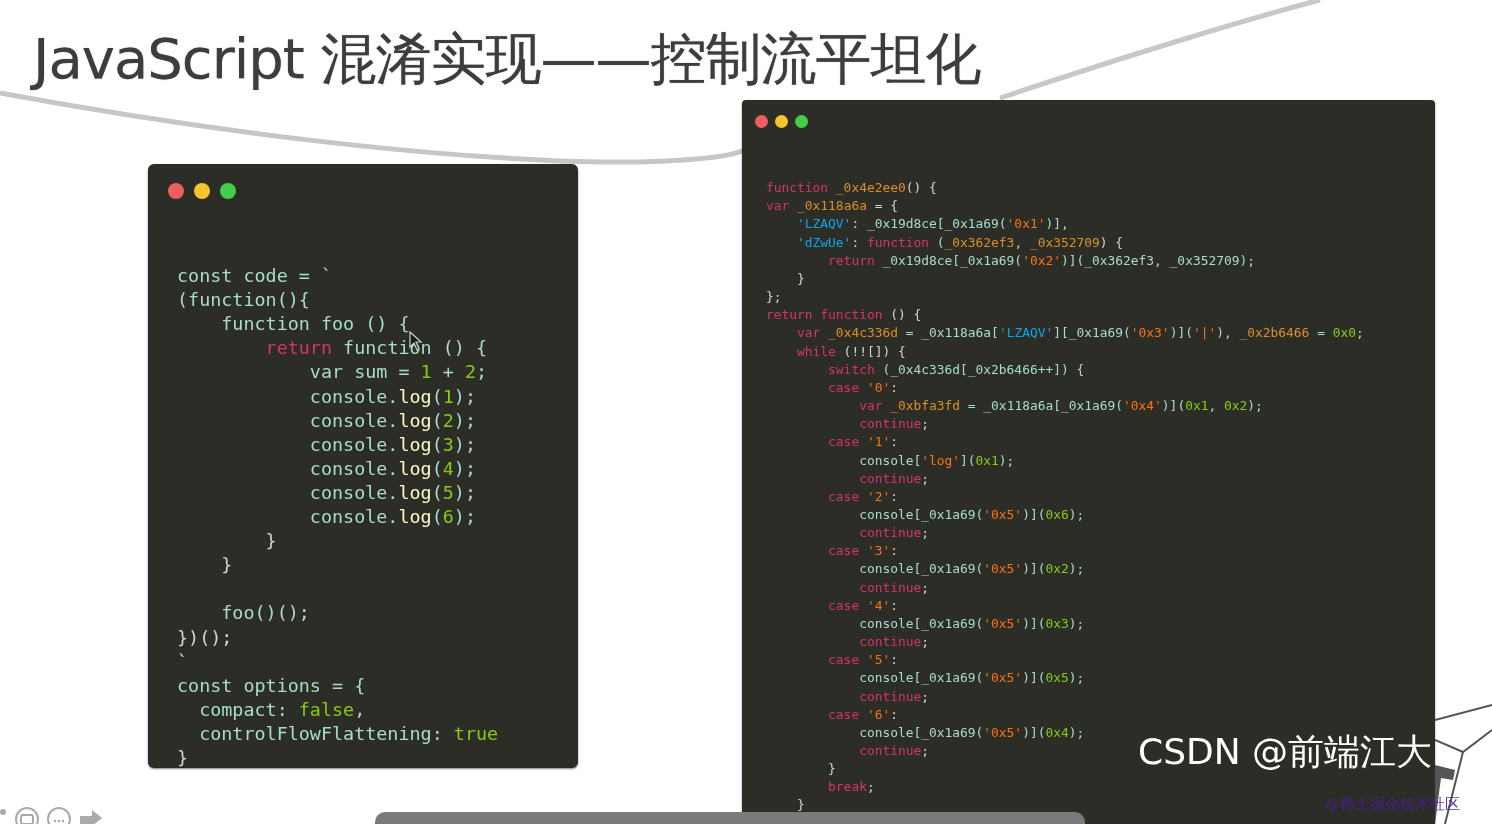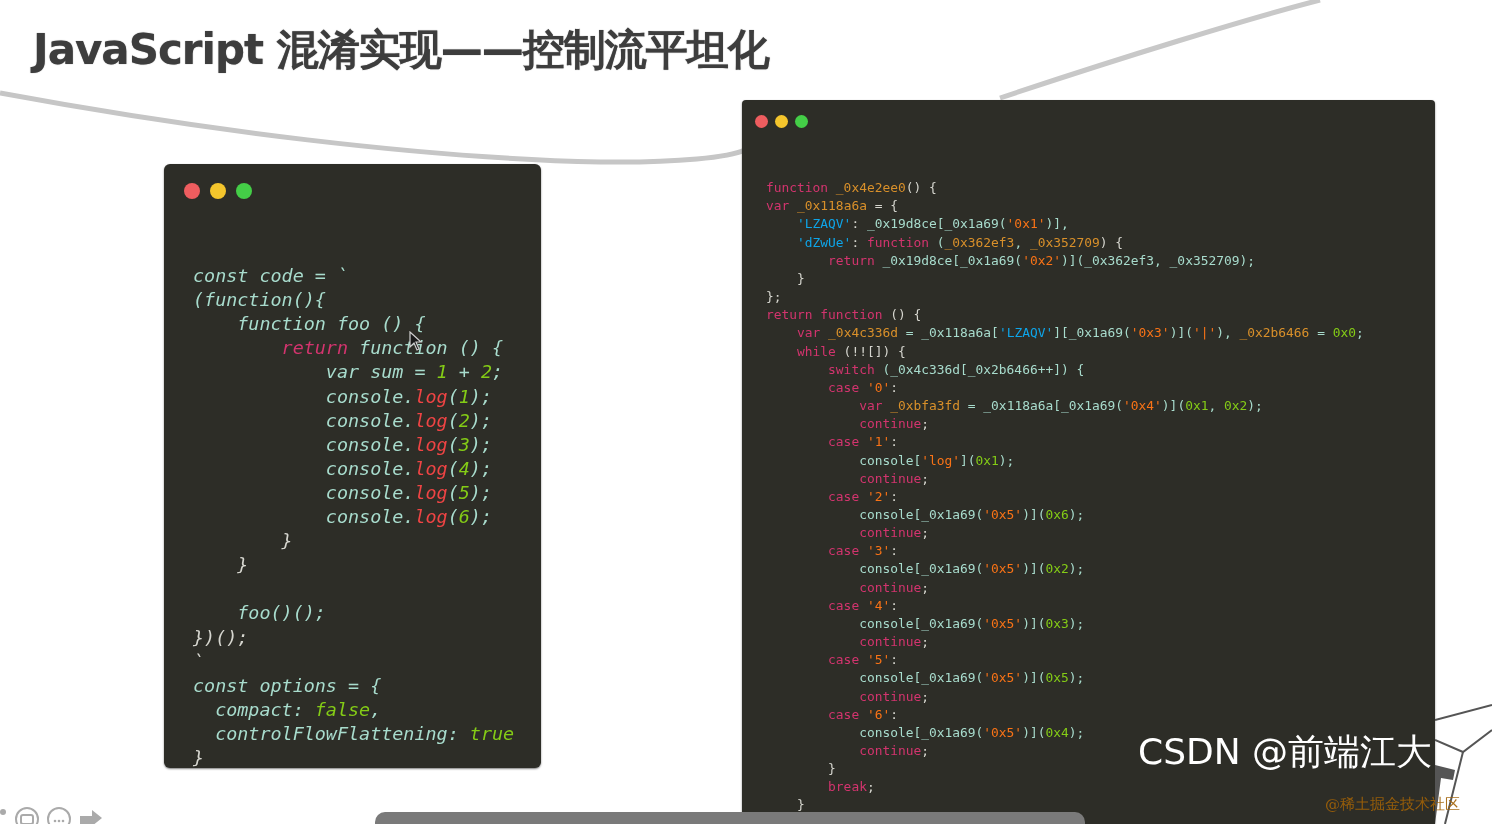--- a/index.html
+++ b/index.html
@@ -5,30 +5,30 @@
   html, body { margin: 0; padding: 0; }
   body {
     width: 1492px; height: 824px; overflow: hidden; position: relative;
     background: #ffffff;
     font-family: "DejaVu Sans", sans-serif;
   }
   .slide-curve { position: absolute; left: 0; top: 0; pointer-events: none; }
   .slide-title {
     position: absolute; left: 33px; top: 22px;
     font-family: "DejaVu Sans", sans-serif;
-    font-weight: bold; font-size: 42px; letter-spacing: -1px;
+    font-weight: normal; font-size: 56px; letter-spacing: -1px;
     color: #3d3d3d; white-space: nowrap;
     text-shadow: 0 0 1px #777;
   }
   .code-window {
     position: absolute; background: #2d2d27; border-radius: 6px;
     box-shadow: 0 1px 2px rgba(0,0,0,0.5);
     overflow: hidden;
   }
-  .win-left { left: 164px; top: 164px; width: 377px; height: 604px; font-style: italic; }
+  .win-left { left: 148px; top: 164px; width: 430px; height: 604px; }
   .win-right { left: 742px; top: 100px; width: 693px; height: 740px; border-radius: 4px; }
   .traffic { position: absolute; display: flex; gap: 9px; }
   .win-left .traffic { left: 20px; top: 19px; gap: 10px; }
   .win-right .traffic { left: 13px; top: 15px; gap: 7px; }
   .dot { border-radius: 50%; }
   .win-left .dot { width: 16px; height: 16px; }
   .win-right .dot { width: 13px; height: 13px; }
   .dot.red { background: #ee5d5f; }
   .dot.yellow { background: #f4c52c; }
   .dot.green { background: #44ce47; }
@@ -37,38 +37,38 @@
     position: absolute; margin: 8px;
     font-family: "DejaVu Sans Mono", monospace;
     white-space: pre; color: #a8dccd;
   }
   .win-left .code { left: 21px; top: 68px; font-size: 18.4px; line-height: 24.1px; }
   .win-right .code { left: 16px; top: 53px; font-size: 12.9px; line-height: 18.15px; }
   .code .line { display: block; height: inherit; }
   .tok-kw { color: #d3346e; }
   .tok-num { color: #84cc16; }
   .tok-str { color: #f97316; }
-  .tok-method { color: #ef4444; }
+  .tok-method { color: #fef9c3; }
   .tok-var { color: #d9902a; }
   .tok-key { color: #0ea5e9; }
   .tok-plain { color: #a8dccd; }
   .tok-punc { color: #d6d6cf; }
 
   .cursor-icon { position: absolute; left: 409px; top: 331px; width: 14px; height: 20px; }
 
   .watermark {
     position: absolute; left: 1138px; top: 728px;
     font-family: "DejaVu Sans", sans-serif;
     font-size: 36px; color: #ffffff; white-space: nowrap;
     letter-spacing: 0px;
   }
   .watermark-sub {
     position: absolute; left: 1325px; top: 795px;
     font-family: "DejaVu Serif", serif;
-    font-size: 15px; color: #a16207; white-space: nowrap; opacity: 0.9;
+    font-size: 15px; color: #4c1d95; white-space: nowrap; opacity: 0.9;
   }
   .bottom-bar {
     position: absolute; left: 375px; top: 812px; width: 710px; height: 30px;
     background: #7a7a7a; border-radius: 10px 10px 0 0;
   }
   .bottom-icons { position: absolute; left: 0; top: 806px; display: flex; gap: 6px; align-items: flex-end; }
   .bottom-icons svg { display: block; }
   .deco-cube { position: absolute; left: 1435px; top: 690px; }
 </style>
 </head>

